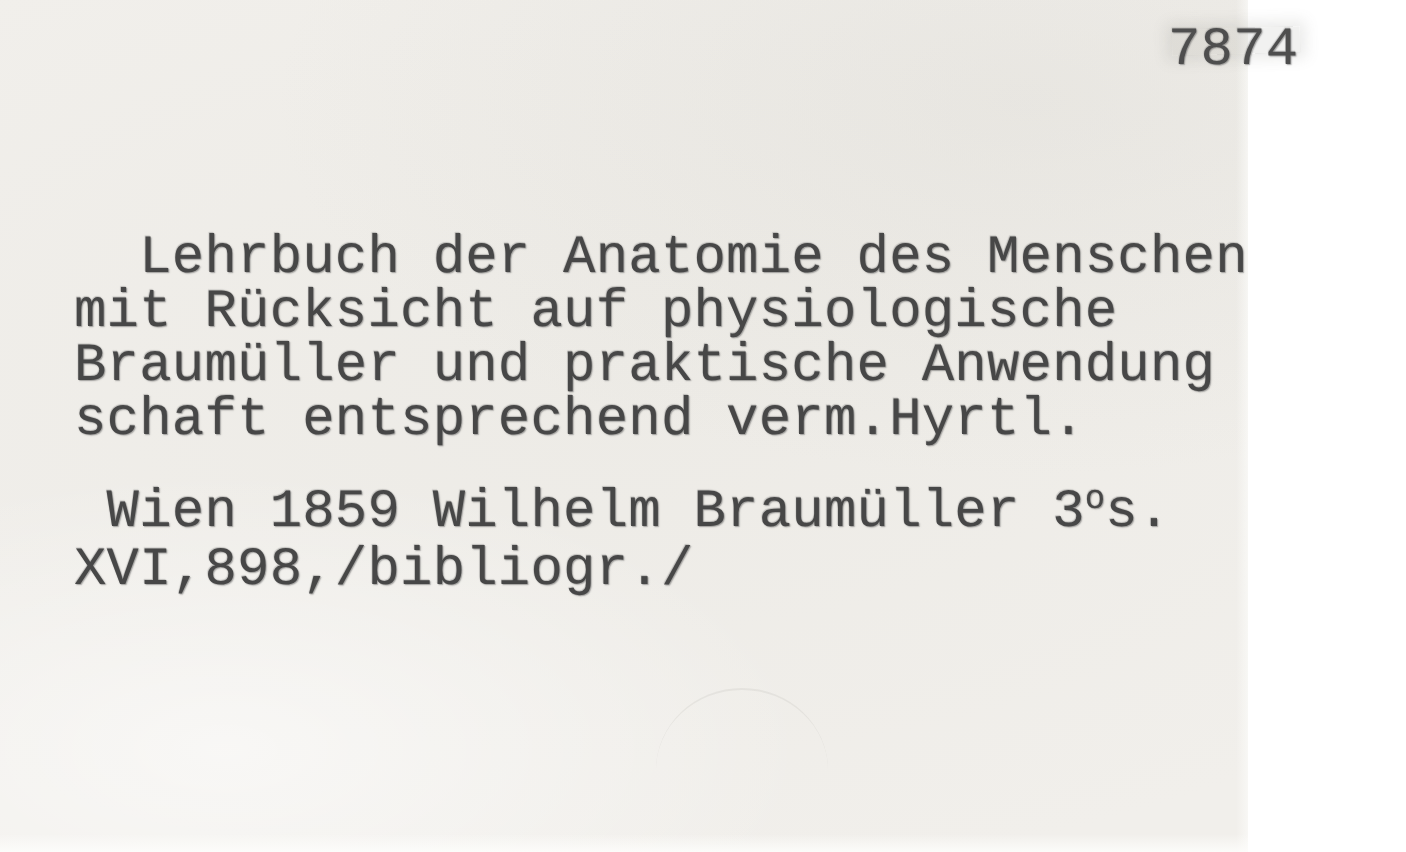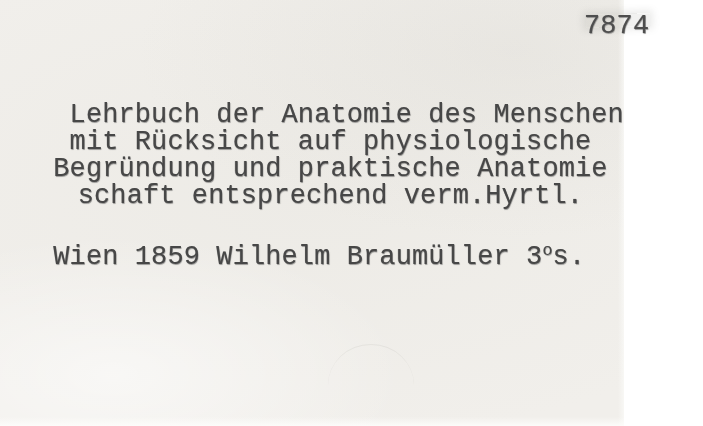--- a/index.html
+++ b/index.html
@@ -65,23 +65,22 @@
     transform: rotate(-1.5deg);
     pointer-events: none;
   }
   .author-line {
     position: absolute;
     top: 49px;
     left: 48px;
   }
   .title-block {
     position: absolute;
-    top: 102px;
+    top: 117px;
     left: 37px;
-    text-align: center;
   }
   .imprint-block {
     position: absolute;
     top: 244px;
     left: 37px;
   }
   .sup {
     display: inline-block;
     font-size: 17px;
     transform: translateY(-9px);
@@ -105,23 +104,24 @@
 <div class="scan">
 
   <div class="number-smudge"></div>
 
   <div class="ink catalog-number">7874</div>
 
 
   <div class="title-block">
     <div class="ink">  Lehrbuch der Anatomie des Menschen</div>
     <div class="ink">mit Rücksicht auf physiologische</div>
-    <div class="ink">Begründung und praktische Anatomie</div>
+    <div class="ink">Braumüller und praktische Anwendung</div>
     <div class="ink">schaft entsprechend verm.Hyrtl.</div>
   </div>
 
   <div class="imprint-block">
     <div class="ink"><span> Wien 1859 Wilhelm Braumüller 3</span><span class="sup">o</span><span>s.</span></div>
+    <div class="ink">XVI,898,/bibliogr./</div>
   </div>
 
   <div class="scan-artifact"></div>
 
 </div>
 
 </body></html>

